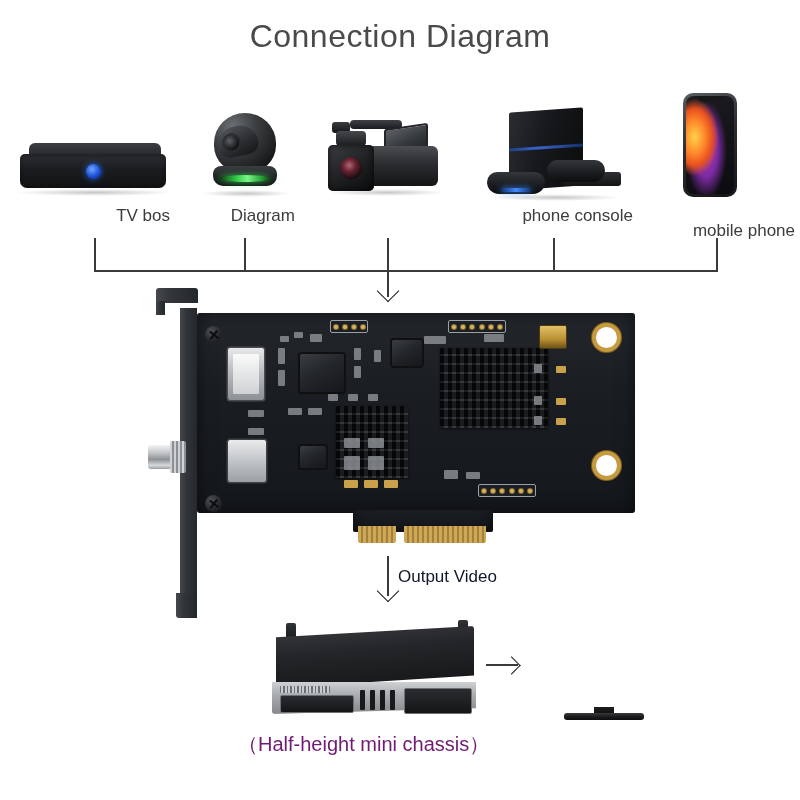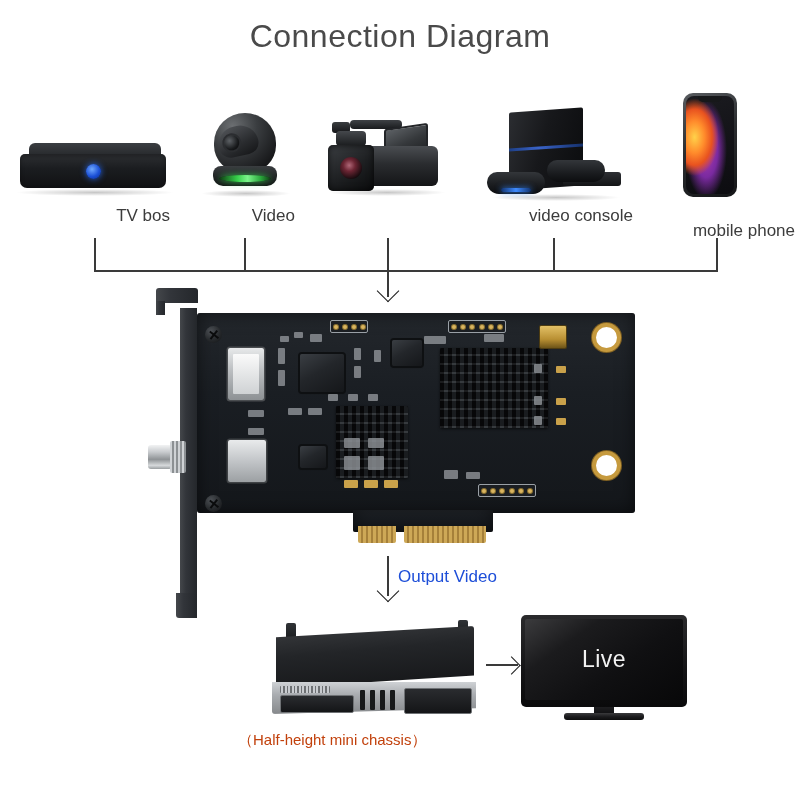--- a/index.html
+++ b/index.html
@@ -280,23 +280,23 @@
   }
   .tv-neck{
     background:linear-gradient(180deg,#1e1e20,#0e0e10);
   }
   .tv-base{
     background:linear-gradient(180deg,#3a3a3c 0%,#1a1a1c 55%,#0d0d0e 100%);
     border-radius:3px;
   }
 
   .caption{
-    font-size:15px;color:#c2410c;white-space:nowrap;
-  }
-  .outlabel{font-size:17px;color:#1d4ed8;white-space:nowrap;}
+    font-size:20px;color:#701a75;white-space:nowrap;
+  }
+  .outlabel{font-size:17px;color:#0f172a;white-space:nowrap;}
 </style>
 </head>
 <body>
 
 <div id="stage">
 
   <div class="abs" id="title">Connection Diagram</div>
 
   <div class="abs" style="left:20px;top:140px;width:150px;height:60px;">
     <div class="abs tvbox-top" style="left:2px;top:3px;"></div>
@@ -309,21 +309,21 @@
   <div class="abs" style="left:203px;top:113px;width:85px;height:87px;">
     <div class="abs cam-dome" style="left:11px;top:0;">
       <div class="abs cam-visor" style="left:4px;top:13px;">
         <div class="abs cam-lens" style="left:6px;top:8px;"></div>
       </div>
     </div>
     <div class="abs cam-base" style="left:10px;top:53px;"></div>
     <div class="abs cam-ring" style="left:16px;top:62px;"></div>
     <div class="abs tvbox-shadow" style="left:-2px;top:77px;width:90px;"></div>
   </div>
-  <div class="abs dev-label" style="left:195px;width:100px;">Video</div>
+  <div class="abs dev-label" style="left:195px;width:100px;">Diagram</div>
 
   <div class="abs" style="left:328px;top:113px;width:118px;height:88px;">
     <div class="abs vc-mic" style="left:4px;top:9px;"></div>
     <div class="abs vc-handle" style="left:22px;top:7px;"></div>
     <div class="abs vc-viewfinder" style="left:8px;top:18px;"></div>
     <div class="abs vc-lcd" style="left:56px;top:13px;"></div>
     <div class="abs vc-body" style="left:22px;top:33px;"></div>
     <div class="abs vc-lenshood" style="left:0px;top:32px;">
       <div class="vc-lensglass"></div>
     </div>
@@ -333,21 +333,21 @@
   <div class="abs" style="left:487px;top:110px;width:140px;height:92px;">
     <div class="abs gc-tower" style="left:22px;top:0;"></div>
     <div class="abs gc-stripe" style="left:22px;top:36px;"></div>
     <div class="abs gc-bar" style="left:76px;top:62px;"></div>
     <div class="abs gc-pad" style="left:60px;top:50px;"></div>
     <div class="abs gc-pad" style="left:0px;top:62px;">
       <div class="abs gc-padlight" style="left:14px;top:16px;"></div>
     </div>
     <div class="abs tvbox-shadow" style="left:4px;top:84px;width:130px;"></div>
   </div>
-  <div class="abs dev-label" style="left:478px;width:155px;">video console</div>
+  <div class="abs dev-label" style="left:478px;width:155px;">phone console</div>
 
   <div class="abs" style="left:683px;top:93px;width:60px;height:108px;">
     <div class="ph-frame">
       <div class="ph-screen">
         <div class="ph-notch"></div>
       </div>
     </div>
   </div>
   <div class="abs dev-label" style="left:640px;width:155px;margin-top:15px;">mobile phone</div>
 
@@ -473,22 +473,17 @@
     <div class="abs ch-slot" style="left:118px;top:70px;width:5px;height:20px;"></div>
     <div class="abs ch-slot" style="left:128px;top:70px;width:5px;height:20px;"></div>
     <div class="abs ch-bay" style="left:142px;top:68px;width:66px;height:24px;"></div>
   </div>
   <div class="abs caption" style="left:238px;top:731px;">（Half-height mini chassis）</div>
 
   <div class="abs hline" style="left:486px;top:664px;width:32px;"></div>
   <div class="abs chev-right" style="left:505px;top:659px;"></div>
 
   <div class="abs" style="left:521px;top:615px;width:170px;height:105px;">
-    <div class="tv-frame" style="width:166px;height:92px;">
-      <div class="tv-screen">
-        <span class="tv-live">Live</span>
-      </div>
-    </div>
     <div class="abs tv-neck" style="left:73px;top:92px;width:20px;height:8px;"></div>
     <div class="abs tv-base" style="left:43px;top:98px;width:80px;height:7px;"></div>
   </div>
 
 </div>
 
 </body></html>

